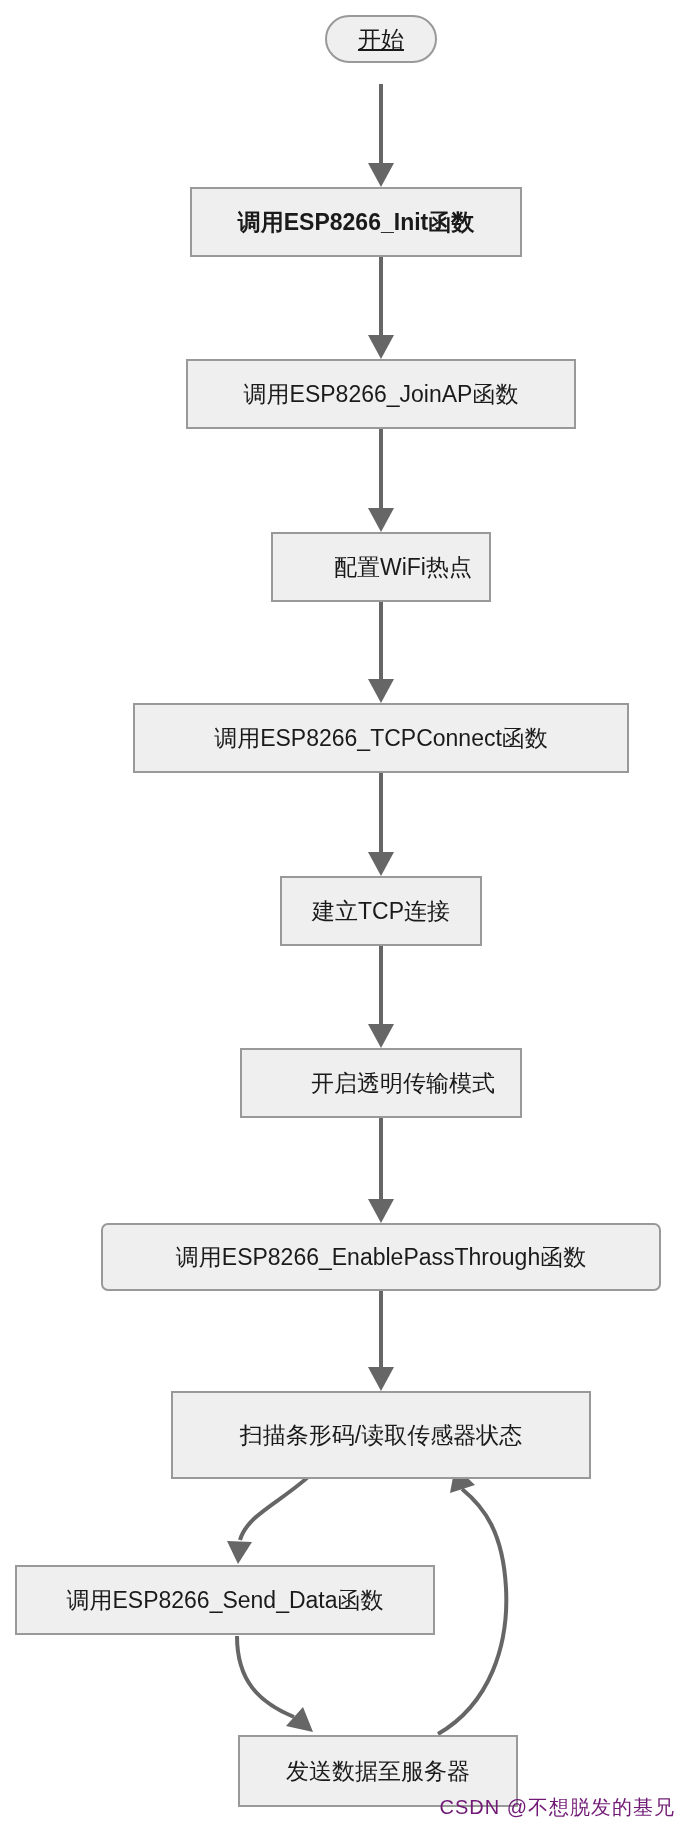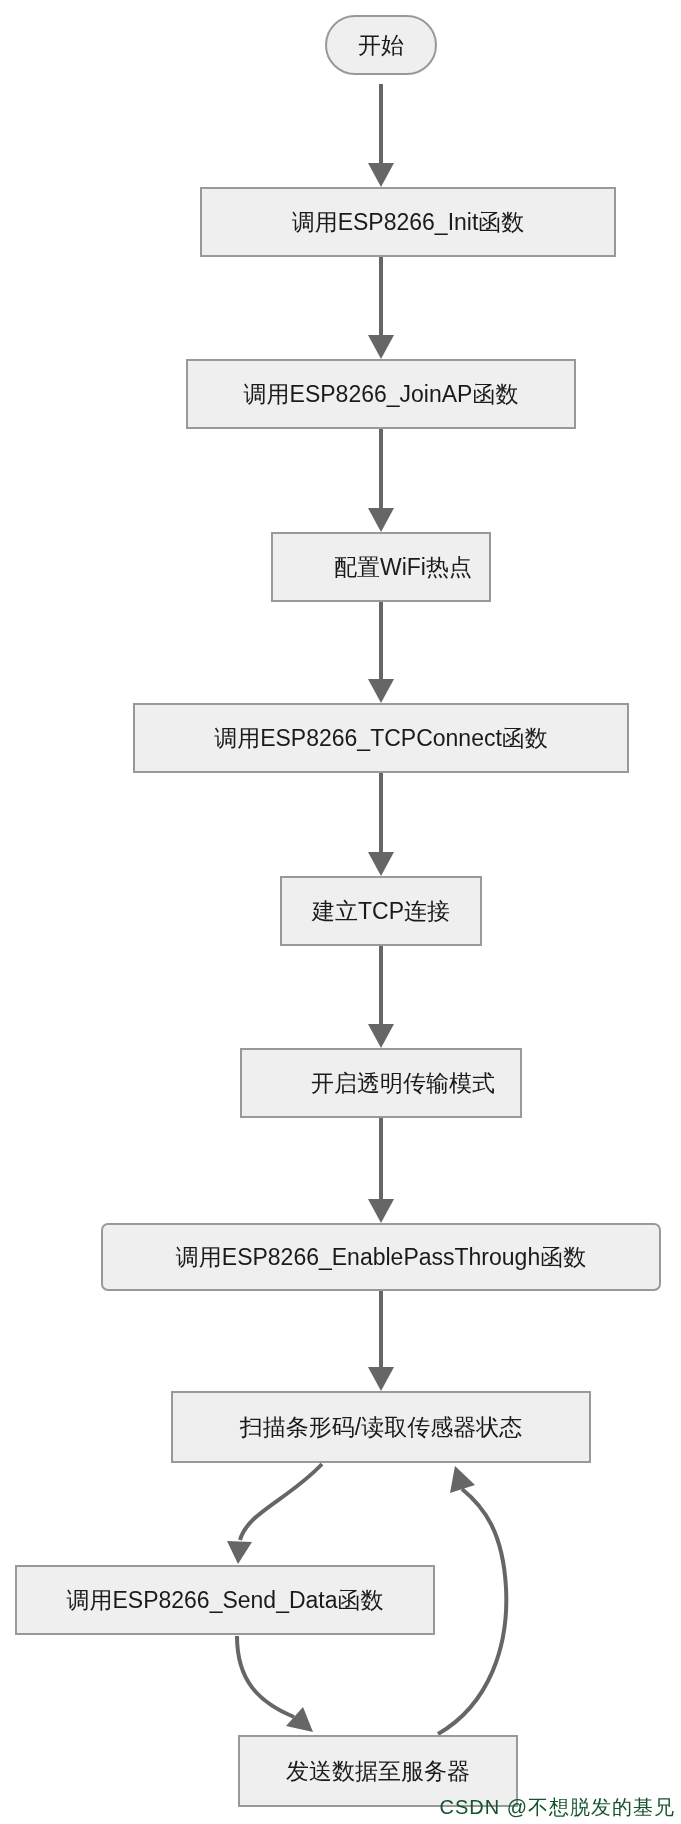--- a/index.html
+++ b/index.html
@@ -17,38 +17,38 @@
     background:#efefef;
     border:2.5px solid #999999;
     color:#1a1a1a;
     display:flex;align-items:center;justify-content:center;
     font-size:23px;
     white-space:nowrap;
     z-index:2;
   }
   .stadium{border-radius:34px;}
   
-  #n-start            {left:325px;top:15px;  width:112px;height:60px;}
-  #n-init             {left:200px;top:187px; width:416px;height:70px;}
+  #n-start            {left:325px;top:15px;  width:112px;height:48px;text-decoration:underline;}
+  #n-init             {left:190px;top:187px; width:332px;height:70px;font-weight:bold;}
   #n-joinap           {left:186px;top:359px; width:390px;height:70px;}
   #n-wifi             {left:271px;top:532px; width:220px;height:70px;padding-left:44px;}
   #n-tcpconnect       {left:133px;top:703px; width:496px;height:70px;}
   #n-tcp              {left:280px;top:876px; width:202px;height:70px;}
   #n-passmode         {left:240px;top:1048px;width:282px;height:70px;padding-left:44px;}
   #n-enablepassthrough{left:101px;top:1223px;width:560px;height:68px;border-radius:7px;}
-  #n-scan             {left:171px;top:1391px;width:420px;height:72px;}
+  #n-scan             {left:171px;top:1391px;width:420px;height:88px;}
   #n-senddata         {left:15px; top:1565px;width:420px;height:70px;}
   #n-sendserver       {left:238px;top:1735px;width:280px;height:72px;}
   .edge-line{stroke:#666666;stroke-width:4;fill:none;}
   .arrowhead{fill:#666666;stroke:none;}
   #watermark{
     position:absolute;
     right:6px;bottom:3px;
     font-size:20px;
-    color:#14532d;
+    color:#701a75;
     z-index:3;
     letter-spacing:1px;
   }
 </style>
 </head>
 <body>
 
 <div id="canvas">
 
   <svg id="edges" viewBox="0 0 681 1824" xmlns="http://www.w3.org/2000/svg">

